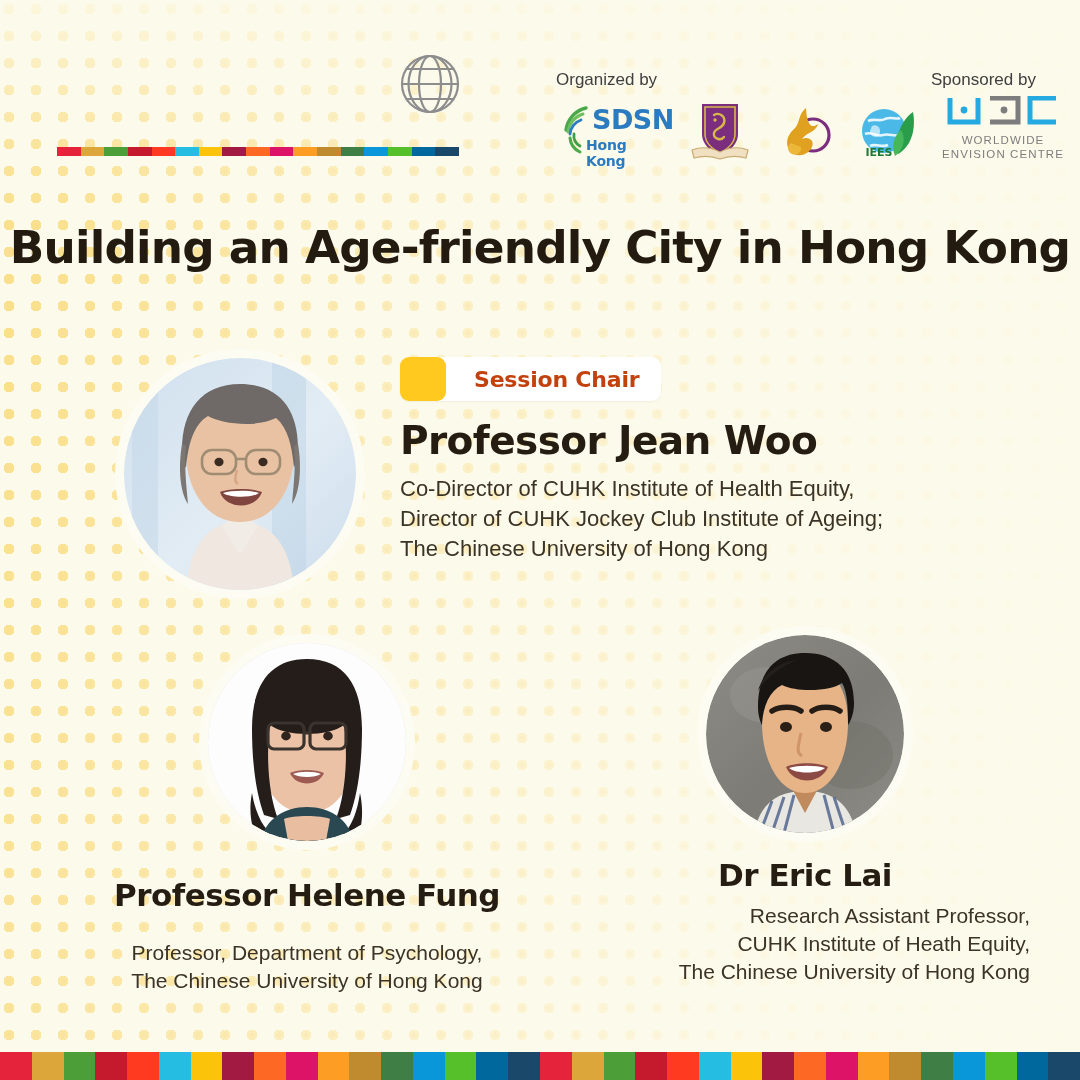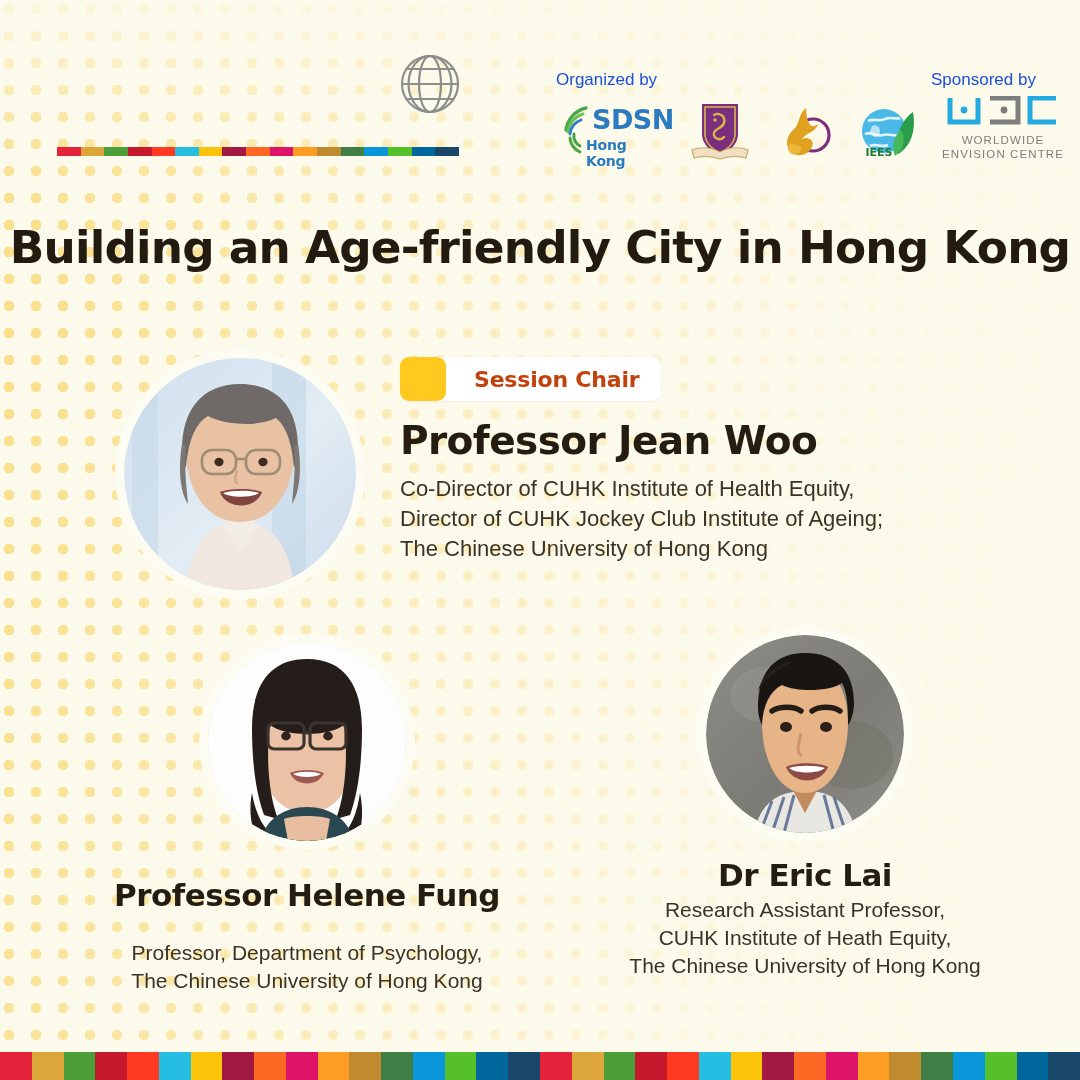--- a/index.html
+++ b/index.html
@@ -62,21 +62,21 @@
   }
   .sdg-strip{
     position:absolute; left:57px; top:147px;
     width:402px; height:9px;
     display:flex; overflow:hidden;
   }
   .sdg-strip i{ flex:1 1 0; height:100%; display:block; }
 
   .org-group{ position:absolute; left:556px; top:70px; }
   .credit-label{
-    font-size:17px; color:#1d4ed8; font-weight:400;
+    font-size:17px; color:#404040; font-weight:400;
     font-family:"Liberation Sans", sans-serif;
   }
   .spn-group{ position:absolute; left:931px; top:70px; }
 
   .logo-row{ position:absolute; top:96px; left:556px; display:flex; align-items:flex-end; gap:22px; }
 
   
   .sdsn{ width:110px; height:62px; position:relative; }
   .sdsn .txt{
     position:absolute; left:28px; top:4px;
@@ -165,21 +165,21 @@
   }
   .sp .af{
     text-align:center;
     font-size:21px; line-height:28px; color:#3b3326; font-weight:400;
   }
   .sp-left{ left:82px; top:643px; width:450px; }
   .sp-left .nm{ margin-top:36px; }
   .sp-left .af{ margin-top:26px; }
   .sp-right{ left:580px; top:635px; width:450px; }
   .sp-right .nm{ margin-top:24px; }
-  .sp-right .af{ margin-top:3px; }
+  .sp-right .af{ margin-top:9px;text-align:right; }
 
   
   .bottom-bar{
     position:absolute; left:0; right:0; bottom:0;
     height:28px; display:flex;
   }
   .bottom-bar i{ flex:1 1 0; height:100%; display:block; }
 </style>
 </head>
 <body>

